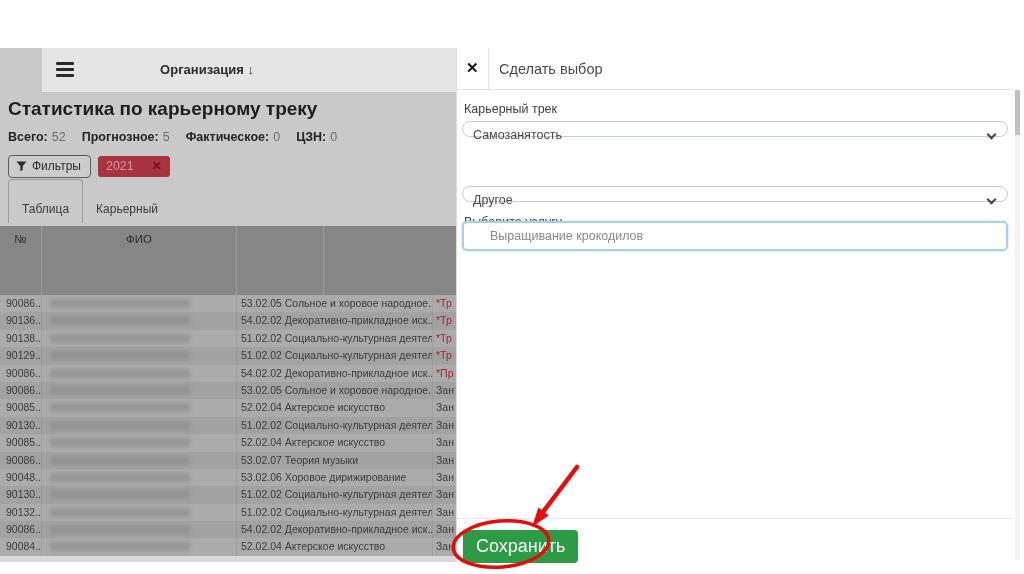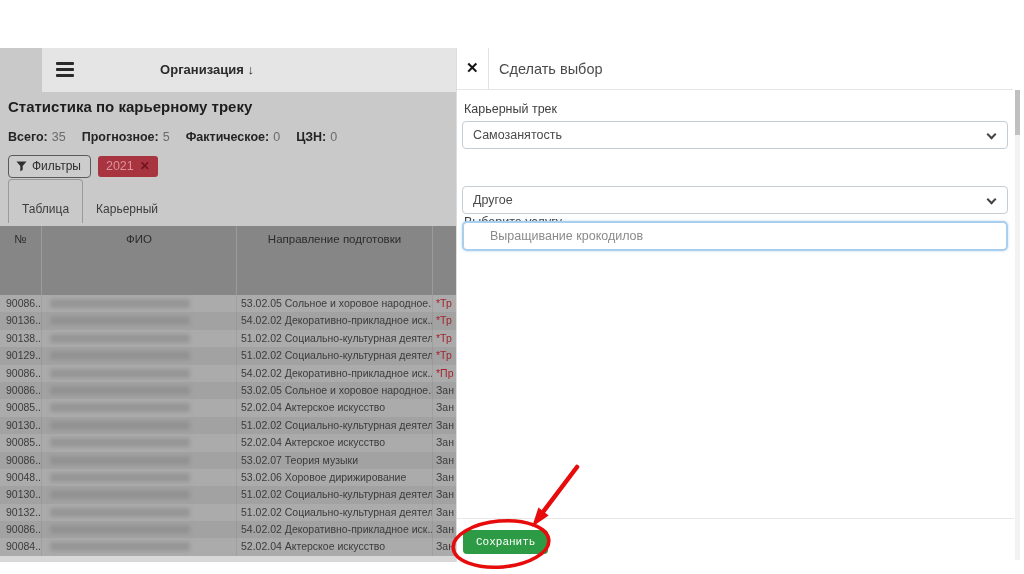--- a/index.html
+++ b/index.html
@@ -10,29 +10,29 @@
   
   .app-left { position:absolute; left:0; top:48px; width:456px; height:514px;
               background:#c9c9c9; overflow:hidden; }
   .navbar { position:absolute; left:0; top:0; width:456px; height:44px; background:#e5e5e5;margin-left:42px; }
   .hamburger { position:absolute; left:14px; top:14px; width:18px; height:15px; cursor:pointer; }
   .hamburger i { display:block; height:3px; background:#2a2a2a; margin-bottom:3px; border-radius:1px; }
   .org-wrap { position:absolute; left:0; top:14px; width:330px; text-align:center;
               font-size:13px; font-weight:bold; color:#2b2b2b; cursor:pointer; }
   .org-wrap .arrow { font-weight:bold; }
 
-  .page-title { position:absolute; left:8px; top:50px; font-size:15px; font-weight:bold; color:#1d1d1d; }
+  .page-title { position:absolute; left:8px; top:50px; font-size:19px; font-weight:bold; color:#1d1d1d; }
   .stats { position:absolute; left:8px; top:82px; display:flex; gap:16px; font-size:12.5px; }
   .stat b { color:#252525; }
   .stat span { color:#6b6b6b; margin-left:4px; }
 
   .filter-row { position:absolute; left:8px; top:107px; display:flex; gap:7px; align-items:center; }
   .btn-filters { display:flex; align-items:center; gap:5px; border:1px solid #5a5a5a; border-radius:4px;
                  padding:3px 9px 4px 7px; font-size:12px; color:#2f2f2f; background:rgba(255,255,255,0.06); cursor:pointer; }
-  .badge-year { display:flex; align-items:center; gap:6px; background:#a83440; border-radius:3px;
+  .badge-year { display:flex; align-items:center; gap:18px; background:#a83440; border-radius:3px;
                 padding:3px 8px 4px 8px; font-size:12.5px; color:#d9939b; }
   .badge-year .x { color:#6e1420; font-weight:bold; font-size:12px; cursor:pointer; }
 
   .tabs { position:absolute; left:8px; top:147px; display:flex; align-items:flex-end; height:28px; }
   .tab { font-size:12px; color:#3c3c3c; padding:22px 13px 7px 13px; cursor:pointer; }
   .tab.active { border:1px solid #9a9a9a; border-bottom:none; border-radius:4px 4px 0 0; background:#c9c9c9; }
 
   .tbl { position:absolute; left:0; top:178px; width:520px; }
   .thead { display:flex; height:69px; background:#868686; color:#2c2c2c; font-size:11.5px; }
   .th { border-right:1px solid #9b9b9b; padding-top:7px; text-align:center;
@@ -55,34 +55,34 @@
   .modal { position:absolute; left:456px; top:48px; width:557px; height:514px;
            background:#ffffff; border-left:1px solid #dcdcdc; }
   .modal-header { position:absolute; left:0; top:0; width:100%; height:42px;
                   border-bottom:1px solid #e6e6e6; }
   .modal-close { position:absolute; left:9px; top:11px; font-size:15px; font-weight:bold;
                  color:#111; cursor:pointer; }
   .header-vline { position:absolute; left:31px; top:0; width:1px; height:42px; background:#e2e2e2; }
   .modal-title { position:absolute; left:42px; top:13px; font-size:14.5px; color:#4a4a4a; }
 
   .fld-label { position:absolute; left:7px; font-size:12.5px; color:#3f3f3f; }
-  .sel { position:absolute; left:5px; width:546px; height:28px; background:#fff;
-         border:1px solid #c3cdd6; border-radius:4px; font-size:12.5px; color:#4a4a4a;
+  .sel { position:absolute; left:5px; width:546px; height:16px; background:#fff;
+         border:1px solid #c3cdd6; border-radius:10px; font-size:12.5px; color:#4a4a4a;
          line-height:26px; padding-left:10px; cursor:pointer; }
   .chev { position:absolute; right:12px; top:9px; width:7px; height:7px;
           border-left:2px solid #444; border-bottom:2px solid #444; transform:rotate(-45deg); }
   .txt-input { position:absolute; left:5px; top:173px; width:546px; height:30px;
                border:2px solid #a9cfee; border-radius:5px; padding-left:26px;
                font-size:12.5px; color:#8a8a8a; background:#fff; outline:none;
                box-shadow:0 0 3px rgba(120,170,230,0.45);
                font-family:"Liberation Sans", sans-serif; }
   .modal-footer-line { position:absolute; left:0; top:470px; width:557px; height:1px; background:#e8e8e8; }
   .btn-save { position:absolute; left:6px; top:482px; background:#2d9b45; color:#ffffff;
-              font-size:11px; border:none; border-radius:4px; padding:6px 13px; cursor:pointer;
-              font-family:Liberation Mono, monospace; }
+              font-size:18px; border:none; border-radius:4px; padding:6px 13px; cursor:pointer;
+              font-family:Liberation Sans, sans-serif; }
 
   .scrollbar { position:absolute; left:1015px; top:90px; width:5px; height:470px; background:#f2f2f2; }
   .scroll-thumb { position:absolute; left:0; top:0; width:5px; height:45px; background:#c0c0c0; cursor:grab; }
 
   .annotation { position:absolute; left:0; top:0; width:1024px; height:574px;
                 pointer-events:none; z-index:10; }
 </style>
 </head>
 <body>
 
@@ -98,21 +98,21 @@
       <div class="org-wrap">
         <span>Организация</span>
         <span class="arrow">↓</span>
       </div>
     </div>
 
     <div class="page-title">Статистика по карьерному треку</div>
 
     <div class="stats">
       <div class="stat">
-        <b>Всего:</b><span>35</span>
+        <b>Всего:</b><span>52</span>
       </div>
       <div class="stat">
         <b>Прогнозное:</b><span>5</span>
       </div>
       <div class="stat">
         <b>Фактическое:</b><span>0</span>
       </div>
       <div class="stat">
         <b>ЦЗН:</b><span>0</span>
       </div>
@@ -133,21 +133,20 @@
 
     <div class="tabs">
       <div class="tab active">Таблица</div>
       <div class="tab">Карьерный</div>
     </div>
 
     <div class="tbl">
       <div class="thead">
         <div class="th c-id">№</div>
         <div class="th c-fio">ФИО</div>
-        <div class="th c-prog">Направление подготовки</div>
         <div class="th c-status"></div>
       </div>
       <div id="tbody">
           <div class="trow">
             <div class="td id">90086...</div>
             <div class="td fio">
               <div class="name-blur"></div>
             </div>
             <div class="td prog">53.02.05 Сольное и хоровое народное...</div>
             <div class="td status red">*Тр</div>

